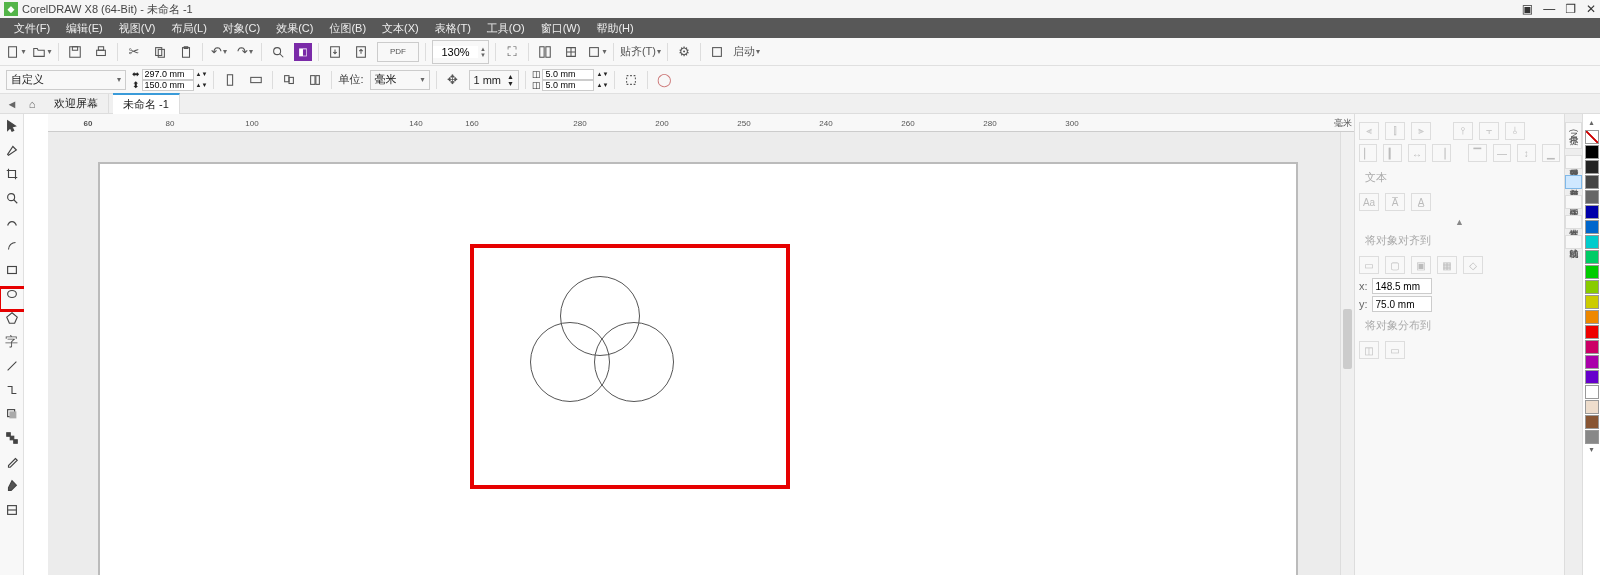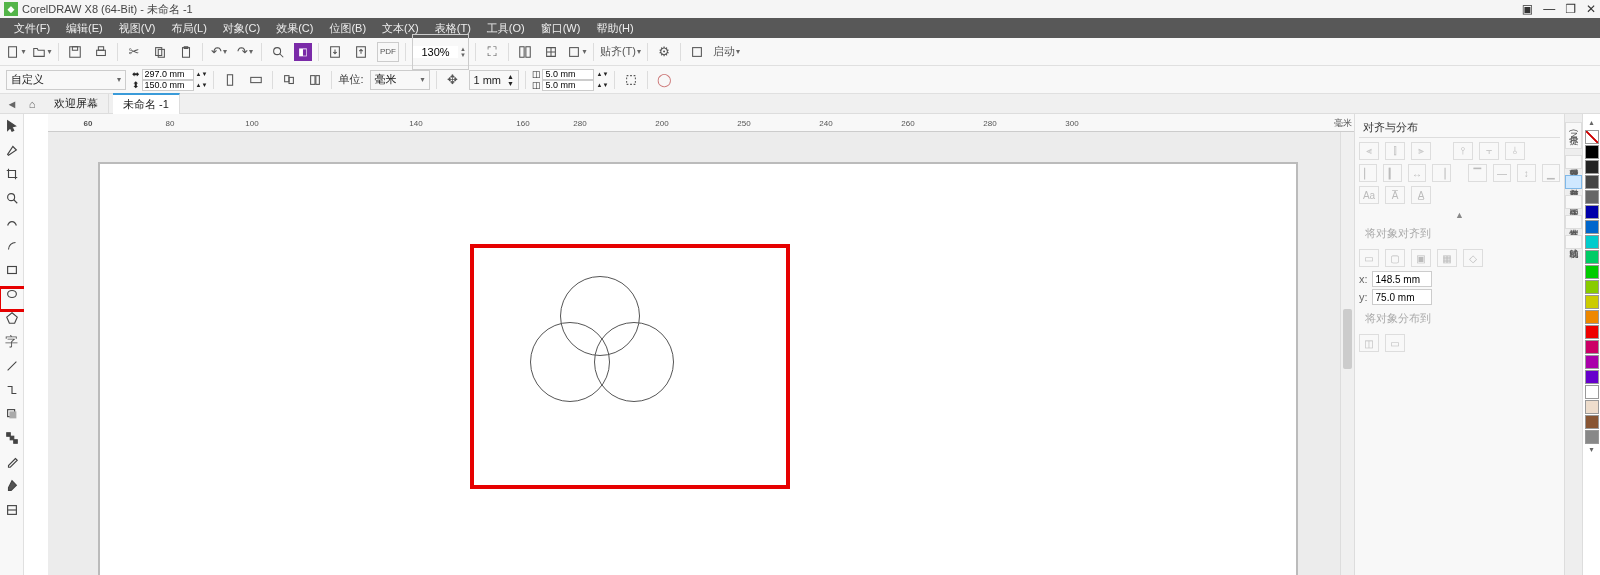--- a/index.html
+++ b/index.html
@@ -15,21 +15,21 @@
   
   .menubar { height: 20px; background: #585858; display: flex; align-items: center; padding: 0 6px; color:#eee; font-size:11px; }
   .menubar .mitem { padding: 0 8px; }
 
   
   .toolbar { height: 28px; background: #f8f8f8; border-bottom: 1px solid #e0e0e0; display: flex; align-items: center; padding: 0 6px; gap: 6px; }
   .tbtn { width: 20px; height: 20px; display:flex; align-items:center; justify-content:center; color:#555; font-size:13px; }
   .tbtn svg { width:14px; height:14px; stroke:#555; fill:none; stroke-width:1.2; }
   .sep { width:1px; height:18px; background:#ddd; }
   .dropdown-arrow::after { content:"▾"; font-size:8px; color:#666; margin-left:1px; }
-  .zoom-box { display:flex; align-items:center; border:1px solid #ccc; height:36px;}
+  .zoom-box { display:flex; align-items:center; border:1px solid #ccc; height:24px;}
   .zoom-box input { width:45px; border:none; font-size:11px; text-align:center; outline:none; }
   .zoom-box .arrows { display:flex; flex-direction:column; font-size:6px; line-height:6px; color:#666; padding:0 2px;}
 
   .propbar { height: 28px; background: #f8f8f8; border-bottom: 1px solid #e0e0e0; display:flex; align-items:center; padding:0 6px; gap:6px;}
   .prop-select { border:1px solid #ccc; height:20px; font-size:11px; padding:0 4px; min-width:120px; display:flex; align-items:center; justify-content:space-between;}
   .dim-group { display:flex; flex-direction:column; font-size:9px; line-height:11px;}
   .dim-row { display:flex; align-items:center; gap:2px;}
   .dim-row input { width:52px; height:11px; border:1px solid #ccc; font-size:9px; padding:0 2px;}
   .unit-label { font-size:11px; color:#333;}
   .small-input { border:1px solid #ccc; height:20px; font-size:11px; padding:0 4px; display:flex; align-items:center;}
@@ -163,21 +163,21 @@
         <rect x="3" y="2" width="10" height="12"></rect>
         <path d="M8 5v5M6 8l2 2 2-2"></path>
       </svg>
     </span>
   <span class="tbtn">
       <svg viewBox="0 0 16 16">
         <rect x="3" y="2" width="10" height="12"></rect>
         <path d="M8 10V5M6 7l2-2 2 2"></path>
       </svg>
     </span>
-  <span class="tbtn" style="font-size:8px;border:1px solid #ccc;width:22px;">PDF</span>
+  <span class="tbtn" style="font-size:8px;border:1px solid #ccc;width:42px;">PDF</span>
   <span class="sep"></span>
   <div class="zoom-box">
     <input value="130%" style="">
     <span class="arrows">
         <span>▲</span>
         <span>▼</span>
       </span>
   </div>
   <span class="sep"></span>
   <span class="tbtn">⛶</span>
@@ -386,21 +386,21 @@
   </div>
 
   <div class="canvas-wrap">
     <div class="ruler-h">
       <span class="ruler-unit">毫米</span>
     <span class="ticklabel" style="left: 40px; font-weight: bold;">60</span>
         <span class="ticklabel" style="left: 122px;">80</span>
         <span class="ticklabel" style="left: 204px;">100</span>
         <span class="ticklabel" style="left: 286px; margin-top: 23px;">120</span>
         <span class="ticklabel" style="left: 368px;">140</span>
-        <span class="ticklabel" style="left: 475px;">160</span>
+        <span class="ticklabel" style="left: 424px;">160</span>
         <span class="ticklabel" style="left: 532px;">280</span>
         <span class="ticklabel" style="left: 614px;">200</span>
         <span class="ticklabel" style="left: 696px;">250</span>
         <span class="ticklabel" style="left: 778px;">240</span>
         <span class="ticklabel" style="left: 860px;">260</span>
         <span class="ticklabel" style="left: 942px;">280</span>
         <span class="ticklabel" style="left: 1024px;">300</span>
       </div>
     <div class="canvas">
       <div class="page">
@@ -411,41 +411,41 @@
         <div class="circle" style="left:430px; top:158px; width:80px; height:80px;"></div>
         <div class="circle" style="left:494px; top:158px; width:80px; height:80px;"></div>
       </div>
     </div>
     <div class="scroll-v">
         <div class="thumb"></div>
       </div>
   </div>
 
   <div class="docker">
-    <div class="docker-title">对齐与分布</div>
     <div class="docker-row">
       <span class="ibtn">⫷</span>
       <span class="ibtn">⫿</span>
       <span class="ibtn">⫸</span>
       <span style="width:10px;"></span>
       <span class="ibtn">⫯</span>
       <span class="ibtn">⫟</span>
       <span class="ibtn">⫰</span>
     </div>
     <div class="docker-row">
       <span class="ibtn">▏</span>
       <span class="ibtn">▎</span>
       <span class="ibtn">↔</span>
       <span class="ibtn">▕</span>
       <span style="width:6px;"></span>
       <span class="ibtn">▔</span>
       <span class="ibtn">―</span>
       <span class="ibtn">↕</span>
       <span class="ibtn">▁</span>
     </div>
+    <div class="docker-section">文本</div>
     <div class="docker-row">
       <span class="ibtn">Aa</span>
       <span class="ibtn">A̅</span>
       <span class="ibtn">A̲</span>
     </div>
     <div style="text-align:center; font-size:9px; color:#888; padding:2px 0;">▲</div>
     <div class="docker-section">将对象对齐到</div>
     <div class="docker-row">
       <span class="ibtn">▭</span>
       <span class="ibtn">▢</span>

